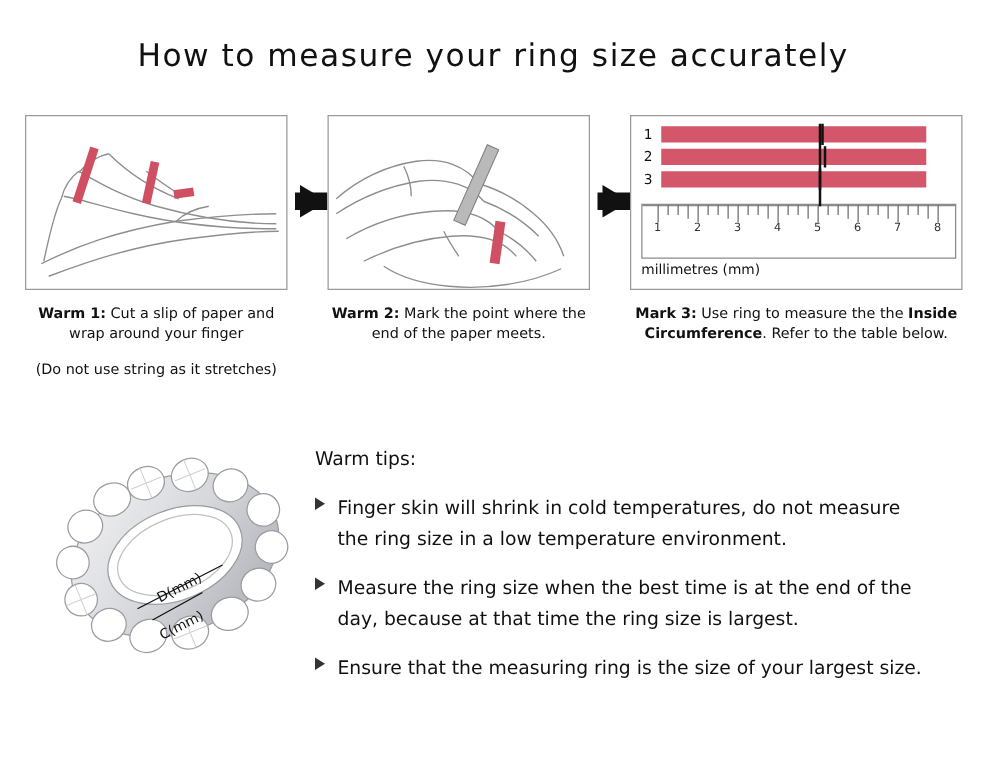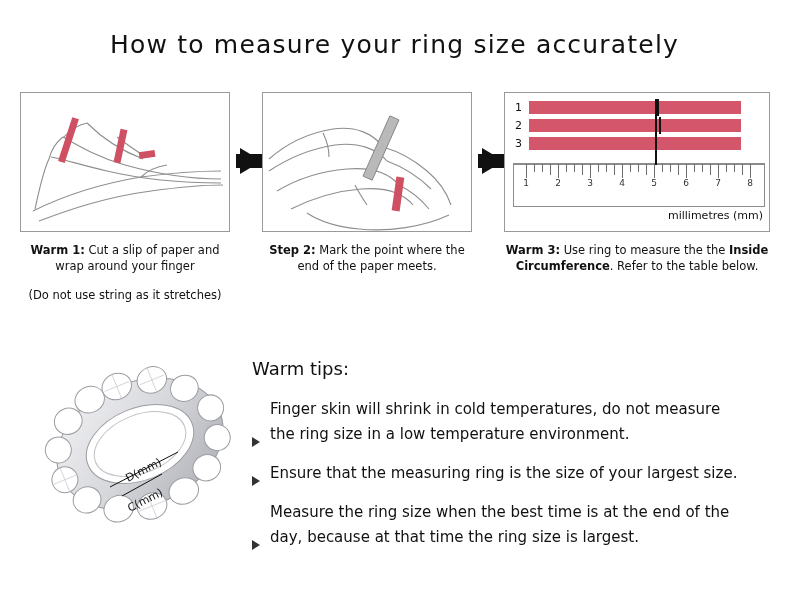--- a/index.html
+++ b/index.html
@@ -95,27 +95,27 @@
   #arrow2 { left: 482px; }
 
   
   #tips {
     position: absolute;
     left: 252px;
     top: 358px;
     width: 520px;
   }
   #tips-title {
-    font-size: 18px;
+    font-size: 15px;
     color: #111;
     margin-bottom: 18px;
   }
   .tip {
     display: flex;
-    align-items: flex-end;
+    align-items: flex-start;
     margin-bottom: 14px;
   }
   .tip-bullet {
     flex: 0 0 auto;
     margin-right: 10px;
     margin-top: 4px;
     width: 0; height: 0;
     border-top: 5px solid transparent;
     border-bottom: 5px solid transparent;
     border-left: 8px solid #333333;
@@ -169,21 +169,21 @@
   .ruler-scale-line {
     position: absolute;
     left: 0; right: 0; top: 0;
     height: 1px; background: #8b8b8b;
   }
   .mm-label {
     position: absolute;
     left: 8px;
     top: 116px;
     width: 250px;
-    text-align: right;
+    text-align: left;
     font-size: 11px;
     color: #111;
   }
   .ruler-marker {
     position: absolute;
     left: 150px;
     top: 6px;
     width: 2px;
     height: 66px;
     background: #111;
@@ -254,21 +254,21 @@
           <path d="M60 40 C64 48, 66 56, 66 64"></path>
           <path d="M92 92 C96 100, 100 106, 104 112"></path>
         </g>
         <g>
           <rect x="113" y="22" width="10" height="66" fill="#b9b9b9" stroke="#7e7e7e" stroke-width="0.8" transform="rotate(24 118 55)"></rect>
           <rect x="131" y="84" width="8" height="34" fill="#cf4f63" transform="rotate(8 135 101)"></rect>
         </g>
       </svg>
     </div>
     <div class="step-caption">
-      <span class="lbl">Step 2:</span>
+      <span class="lbl">Warm 2:</span>
       <span>Mark the point where the end of the paper meets.</span>
     </div>
     <div class="step-note"></div>
   </div>
 
   <div class="arrow" id="arrow2"></div>
 
   <div class="step" id="step3">
     <div class="step-box">
       <div class="paper-strips">
@@ -331,21 +331,21 @@
         <div class="rnum" style="left:140px">5</div>
         <div class="rnum" style="left:172px">6</div>
         <div class="rnum" style="left:204px">7</div>
         <div class="rnum" style="left:236px">8</div>
       </div>
       <div class="ruler-marker"></div>
       <div class="mm-label">millimetres (mm)</div>
     </div>
 
     <div class="step-caption">
-      <span class="lbl">Warm 3:</span>
+      <span class="lbl">Mark 3:</span>
       <span>Use ring to measure the the </span><span class="bold-inline">Inside Circumference</span><span>. Refer to the table below.</span>
     </div>
   </div>
 
   <div id="ring">
     <svg width="220" height="185" viewBox="0 0 220 185">
       <defs>
         <linearGradient id="bandg" x1="0" y1="0" x2="1" y2="1">
           <stop offset="0%" stop-color="#f4f4f6"></stop>
           <stop offset="50%" stop-color="#d6d7db"></stop>
@@ -390,21 +390,21 @@
 
   <div id="tips">
     <div id="tips-title">Warm tips:</div>
 
     <div class="tip">
       <div class="tip-bullet"></div>
       <div class="tip-text">Finger skin will shrink in cold temperatures, do not measure the ring size in a low temperature environment.</div>
     </div>
     <div class="tip">
       <div class="tip-bullet"></div>
-      <div class="tip-text">Ensure that the measuring ring is the size of your largest size.</div>
+      <div class="tip-text">Measure the ring size when the best time is at the end of the day, because at that time the ring size is largest.</div>
     </div>
     <div class="tip">
       <div class="tip-bullet"></div>
-      <div class="tip-text">Measure the ring size when the best time is at the end of the day, because at that time the ring size is largest.</div>
+      <div class="tip-text">Ensure that the measuring ring is the size of your largest size.</div>
     </div>
   </div>
 
 </div>
 
 </body></html>

